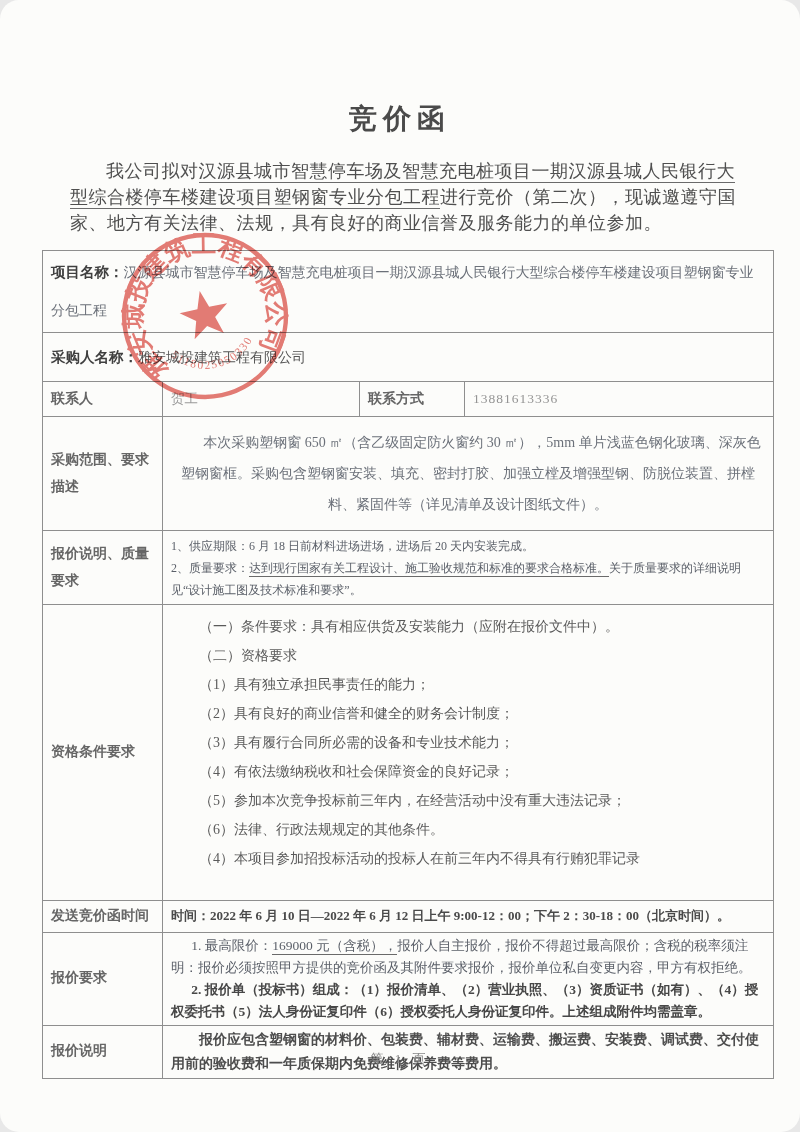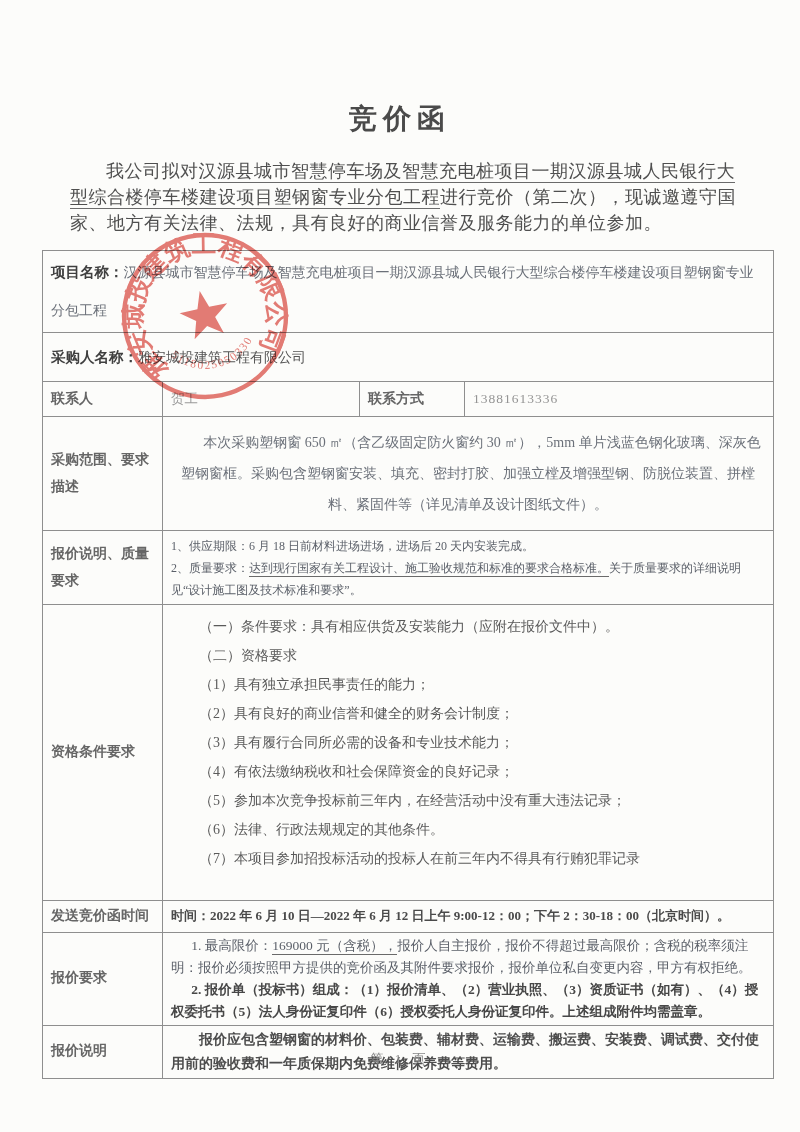--- a/index.html
+++ b/index.html
@@ -5,20 +5,21 @@
   html,body{margin:0;padding:0;}
   body{background:#e8e8e8;}
   .page{
     position:relative;
     width:800px;height:1132px;
     margin:0 auto;
     background:#fcfcfa;
     overflow:hidden;
     font-family:"Liberation Serif","DejaVu Serif",serif;
     color:#555;
+    border-radius:19px;
   }
   .title{
     margin:0;
     padding-top:100px;
     text-align:center;
     font-size:28px;
     font-weight:bold;
     letter-spacing:6px;
     color:#4a4a4a;
     font-family:"Liberation Serif","DejaVu Serif",serif;
@@ -154,21 +155,21 @@
       <td class="label-cell">资格条件要求</td>
       <td class="content" colspan="3">
         <div class="qual-item">（一）条件要求：具有相应供货及安装能力（应附在报价文件中）。</div>
         <div class="qual-item">（二）资格要求</div>
         <div class="qual-item">（1）具有独立承担民事责任的能力；</div>
         <div class="qual-item">（2）具有良好的商业信誉和健全的财务会计制度；</div>
         <div class="qual-item">（3）具有履行合同所必需的设备和专业技术能力；</div>
         <div class="qual-item">（4）有依法缴纳税收和社会保障资金的良好记录；</div>
         <div class="qual-item">（5）参加本次竞争投标前三年内，在经营活动中没有重大违法记录；</div>
         <div class="qual-item">（6）法律、行政法规规定的其他条件。</div>
-        <div class="qual-item">（7）本项目参加招投标活动的投标人在前三年内不得具有行贿犯罪记录</div>
+        <div class="qual-item">（4）本项目参加招投标活动的投标人在前三年内不得具有行贿犯罪记录</div>
       </td>
     </tr>
 
     <tr class="r-time">
       <td class="label-cell">发送竞价函时间</td>
       <td colspan="3"><span class="time-value">时间：2022 年 6 月 10 日—2022 年 6 月 12 日上午 9:00-12：00；下午 2：30-18：00（北京时间）。</span></td>
     </tr>
 
     <tr class="r-quote">
       <td class="label-cell">报价要求</td>

